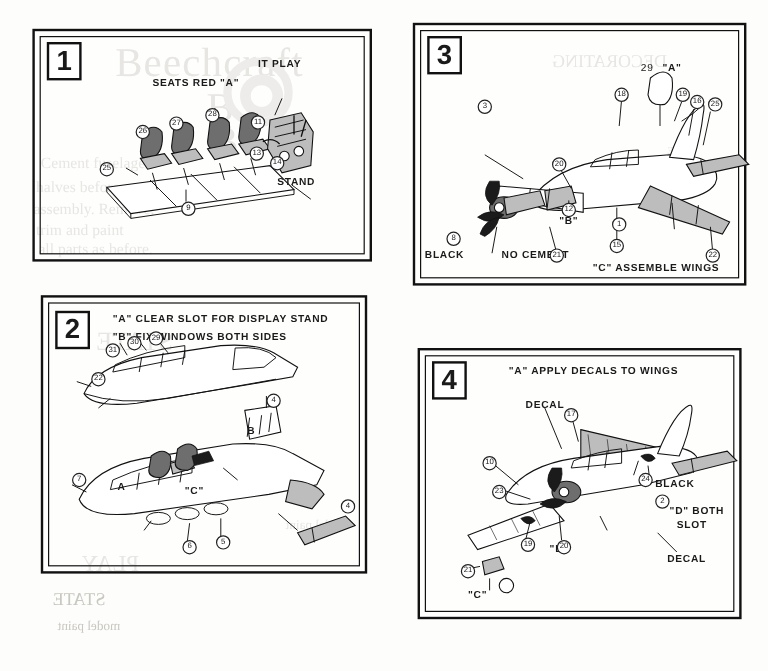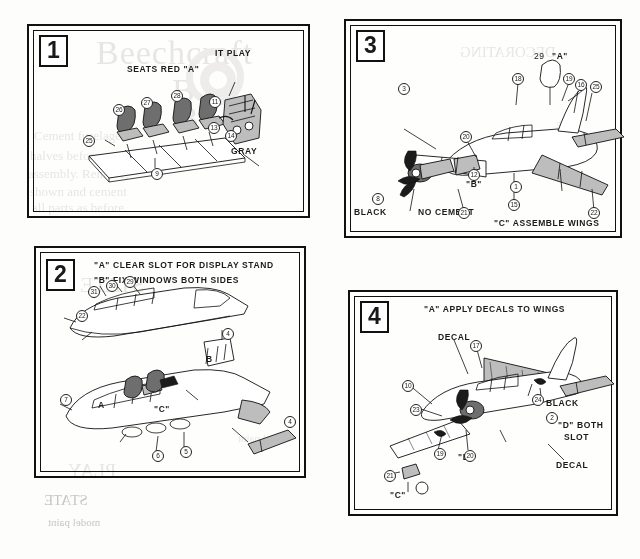--- a/index.html
+++ b/index.html
@@ -85,21 +85,21 @@
 
 <div class="ghost big" style="left:96px;top:34px;">Beechcraft</div>
 <div class="ghost big" style="left:172px;top:72px;">B</div>
 <div class="ghost big" style="left:176px;top:100px;">B</div>
 <div class="ghost-ring" style="left:186px;top:48px;width:44px;height:44px;"></div>
 <div class="ghost-ring inner" style="left:200px;top:62px;width:18px;height:18px;"></div>
 
 <div class="ghost med" style="left:34px;top:128px;">Cement fuselage</div>
 <div class="ghost med" style="left:30px;top:148px;">halves before</div>
 <div class="ghost med" style="left:28px;top:166px;">assembly. Remove,</div>
-<div class="ghost med" style="left:30px;top:184px;">shown and cement</div>
+<div class="ghost med" style="left:30px;top:184px;">trim and paint</div>
 <div class="ghost med" style="left:32px;top:200px;">all parts as before.</div>
 
 <div class="ghost med flip" style="left:460px;top:44px;font-size:15px;">DECORATING</div>
 <div class="ghost sm flip" style="left:556px;top:120px;">THE</div>
 <div class="ghost med flip" style="left:80px;top:272px;font-size:22px;">STATE</div>
 <div class="ghost med flip" style="left:68px;top:460px;font-size:19px;">PLAY</div>
 <div class="ghost med flip" style="left:44px;top:492px;font-size:15px;">STATE</div>
 <div class="ghost sm flip" style="left:48px;top:516px;font-size:11px;">model paint</div>
 <div class="ghost sm flip" style="left:238px;top:432px;font-size:11px;">model paint</div>
 
@@ -149,21 +149,21 @@
     <path class="ln" d="M126,142 L126,132"></path>
     <path class="ln" d="M86,120 L76,114"></path>
   </svg>
 
   <div class="pnum" style="left:10px;top:9px;">
     <span class="numbox">1</span>
   </div>
 
   <div class="lbl b" style="left:98px;top:38px;">SEATS RED "A"</div>
   <div class="lbl b" style="left:186px;top:22px;">IT PLAY</div>
-  <div class="lbl b" style="left:202px;top:120px;">GRAY</div>
+  <div class="lbl b" style="left:202px;top:120px;">STAND</div>
 
   <div class="cnum" style="left:54px;top:109px;">25</div>
   <div class="cnum" style="left:84px;top:78px;">26</div>
   <div class="cnum" style="left:112px;top:71px;">27</div>
   <div class="cnum" style="left:142px;top:64px;">28</div>
   <div class="cnum" style="left:180px;top:70px;">11</div>
   <div class="cnum" style="left:179px;top:96px;">13</div>
   <div class="cnum" style="left:196px;top:104px;">14</div>
   <div class="cnum" style="left:122px;top:142px;">9</div>
 </div>

